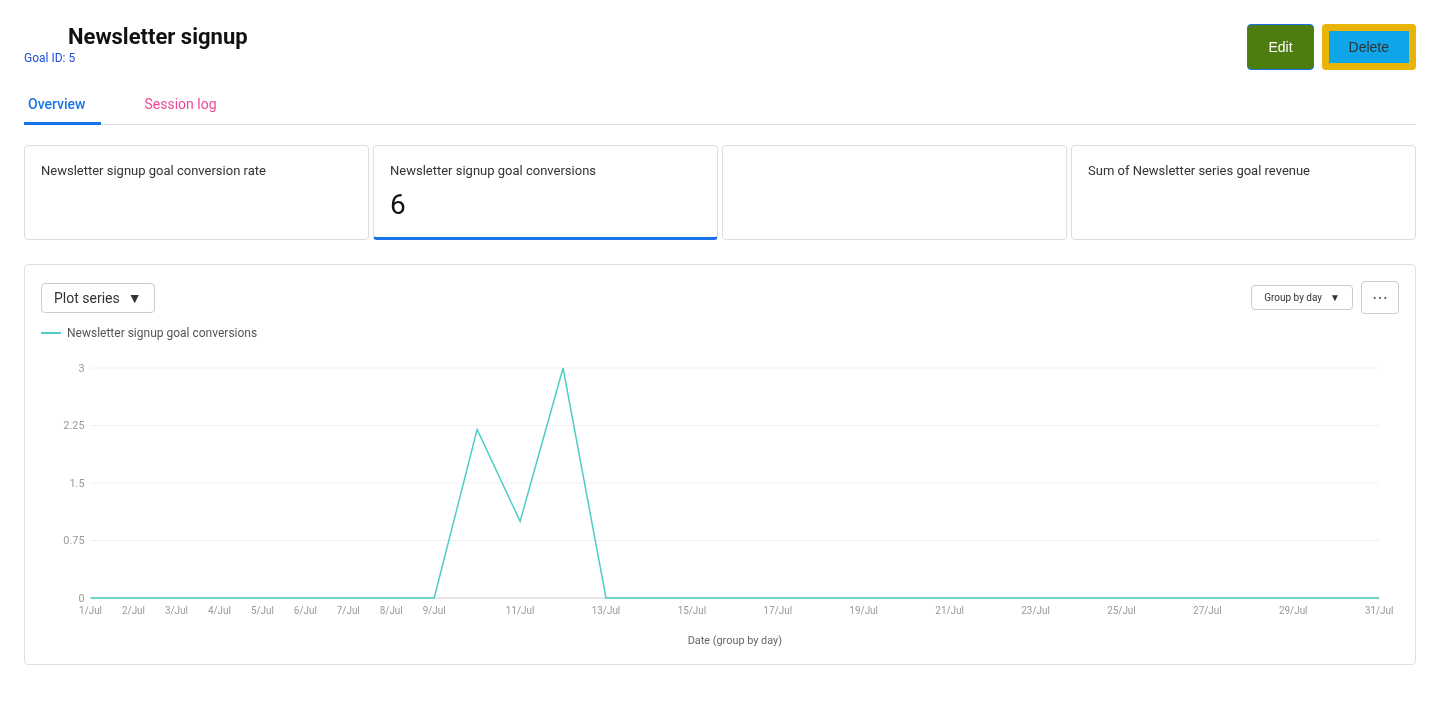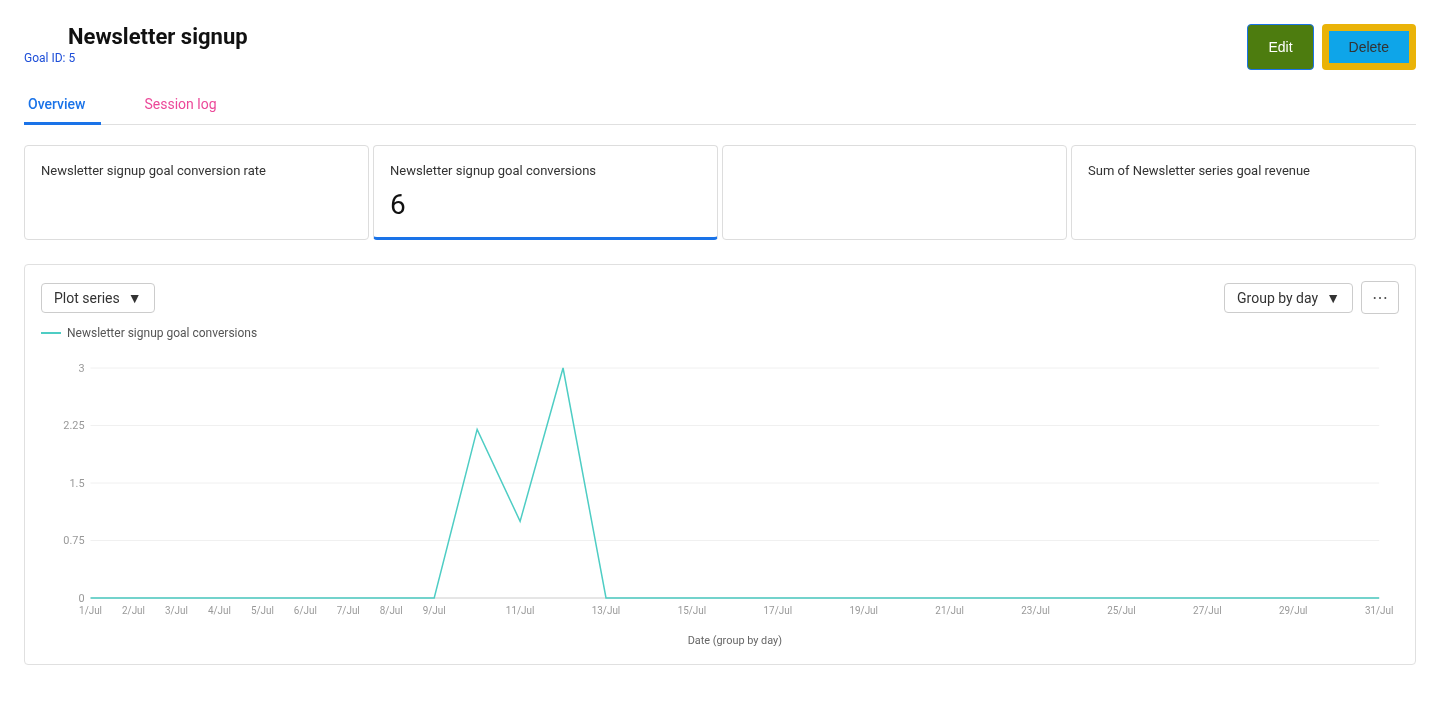--- a/index.html
+++ b/index.html
@@ -125,21 +125,21 @@
       align-items: center;
       gap: 8px;
     }
     .group-by-select {
       display: flex;
       align-items: center;
       border: 1px solid #ccc;
       border-radius: 4px;
       padding: 6px 12px;
       cursor: pointer;
-      font-size: 14px;
+      font-size: 10px;
       gap: 8px;
       background: #fff;
     }
     .more-btn {
       border: 1px solid #ccc;
       border-radius: 4px;
       padding: 6px 10px;
       cursor: pointer;
       background: #fff;
       font-size: 16px;

